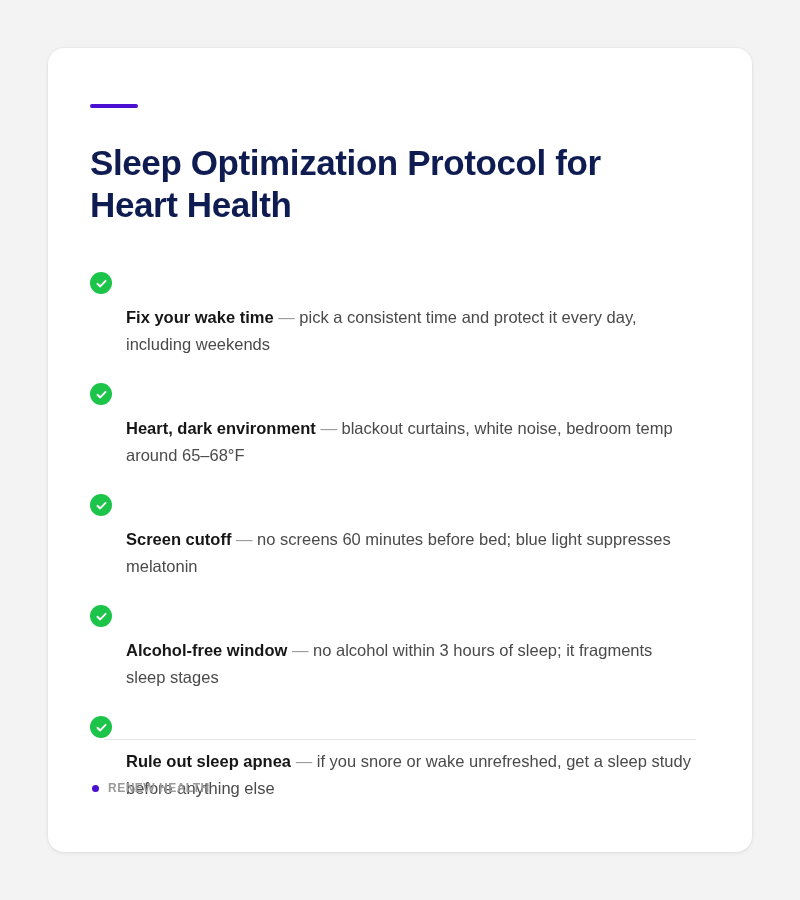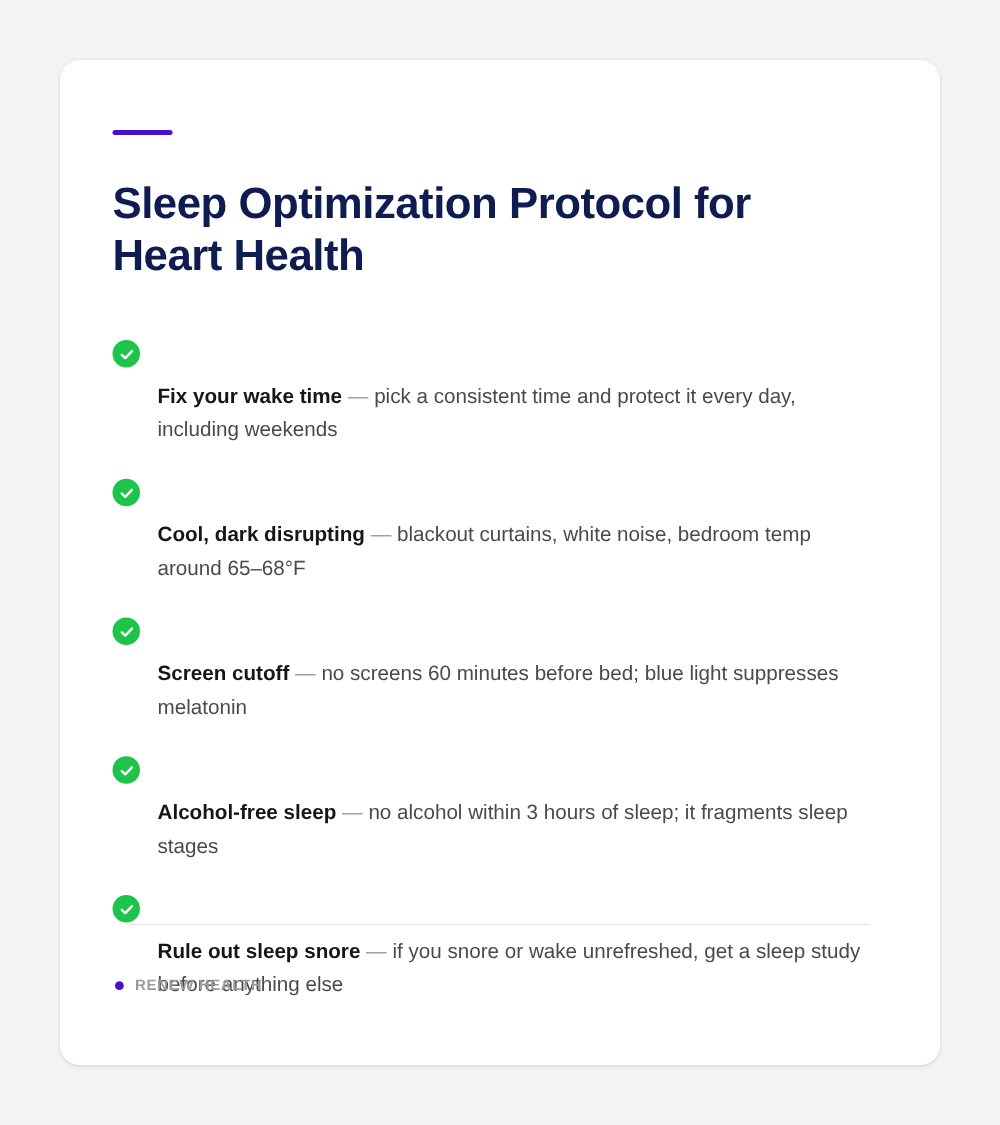--- a/index.html
+++ b/index.html
@@ -124,45 +124,45 @@
           </svg>
       </span>
       <span class="item-text"><span class="item-title">Fix your wake time</span><span class="sep"> — </span><span>pick a consistent time and protect it every day, including weekends</span></span>
     </li>
     <li class="item">
       <span class="check">
         <svg viewBox="0 0 16 16">
             <path d="M3 8.4 L6.4 11.6 L13 4.8" fill="none" stroke="#ffffff" stroke-width="2.4" stroke-linecap="round" stroke-linejoin="round"></path>
           </svg>
       </span>
-      <span class="item-text"><span class="item-title">Cool, dark disrupting</span><span class="sep"> — </span><span>blackout curtains, white noise, bedroom temp around 65–68°F</span></span>
+      <span class="item-text"><span class="item-title">Heart, dark environment</span><span class="sep"> — </span><span>blackout curtains, white noise, bedroom temp around 65–68°F</span></span>
     </li>
     <li class="item">
       <span class="check">
         <svg viewBox="0 0 16 16">
             <path d="M3 8.4 L6.4 11.6 L13 4.8" fill="none" stroke="#ffffff" stroke-width="2.4" stroke-linecap="round" stroke-linejoin="round"></path>
           </svg>
       </span>
       <span class="item-text"><span class="item-title">Screen cutoff</span><span class="sep"> — </span><span>no screens 60 minutes before bed; blue light suppresses melatonin</span></span>
     </li>
     <li class="item">
       <span class="check">
         <svg viewBox="0 0 16 16">
             <path d="M3 8.4 L6.4 11.6 L13 4.8" fill="none" stroke="#ffffff" stroke-width="2.4" stroke-linecap="round" stroke-linejoin="round"></path>
           </svg>
       </span>
-      <span class="item-text"><span class="item-title">Alcohol-free sleep</span><span class="sep"> — </span><span>no alcohol within 3 hours of sleep; it fragments sleep stages</span></span>
+      <span class="item-text"><span class="item-title">Alcohol-free window</span><span class="sep"> — </span><span>no alcohol within 3 hours of sleep; it fragments sleep stages</span></span>
     </li>
     <li class="item">
       <span class="check">
         <svg viewBox="0 0 16 16">
             <path d="M3 8.4 L6.4 11.6 L13 4.8" fill="none" stroke="#ffffff" stroke-width="2.4" stroke-linecap="round" stroke-linejoin="round"></path>
           </svg>
       </span>
-      <span class="item-text"><span class="item-title">Rule out sleep snore</span><span class="sep"> — </span><span>if you snore or wake unrefreshed, get a sleep study before anything else</span></span>
+      <span class="item-text"><span class="item-title">Rule out sleep apnea</span><span class="sep"> — </span><span>if you snore or wake unrefreshed, get a sleep study before anything else</span></span>
     </li>
   </ul>
 
   <div class="divider"></div>
 
   <div class="footer">
     <span class="brand-dot"></span>
     <span class="brand-name">RENEW HEALTH</span>
   </div>
 </div>

